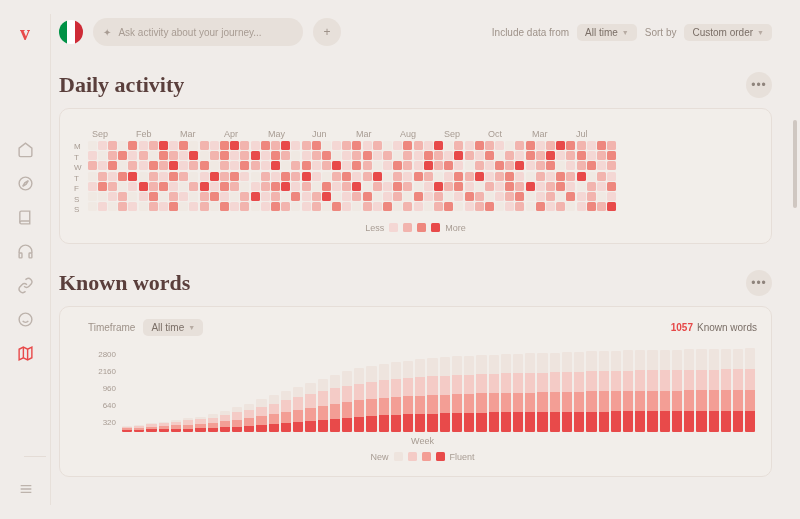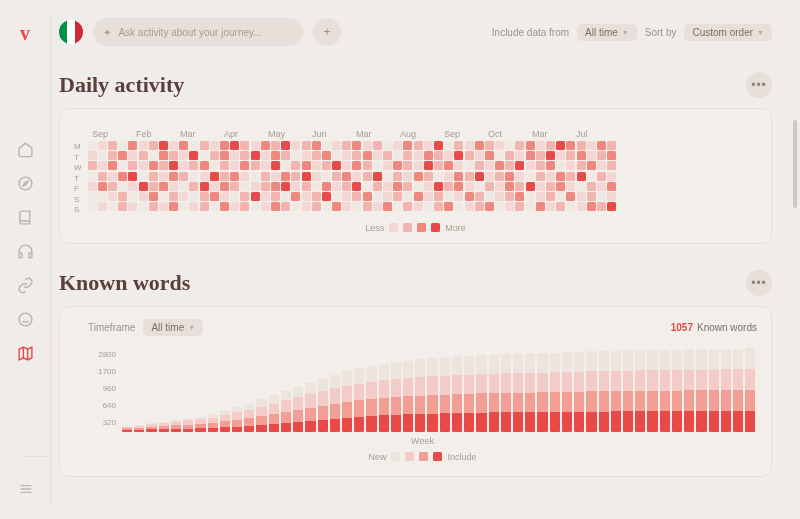--- a/index.html
+++ b/index.html
@@ -559,21 +559,21 @@
         <span class="label">Timeframe</span>
         <span class="pill">
             <span>All time</span>
             <span class="caret">▼</span>
           </span>
         <span class="right"><span class="kw-number">1057</span><span class="kw-label">Known words</span></span>
       </div>
       <div class="bars-wrap">
         <div class="axis-labels" id="y-ticks">
             <span>2800</span>
-            <span>1700</span>
+            <span>2160</span>
             <span>960</span>
             <span>640</span>
             <span>320</span>
           </div>
         <div class="bars" id="bars">
             <div class="bar" style="height:5.176470588235294px">
               <div class="seg-fluent" style="height:30%"></div>
               <div class="seg-rec" style="height:30%"></div>
               <div class="seg-mid" style="height:30%"></div>
               <div class="seg-new" style="height:10%"></div>
@@ -886,18 +886,18 @@
             </div>
           </div>
       </div>
       <div class="xaxis">Week</div>
       <div class="legend2">
         <span>New</span>
         <span class="swatch seg-new"></span>
           <span class="swatch seg-mid"></span>
           <span class="swatch seg-rec"></span>
           <span class="swatch seg-fluent"></span>
-        <span>Include</span>
+        <span>Fluent</span>
       </div>
     </div>
   </div>
 </div>
 <div class="scroll-ind"></div>
 
 </body></html>

